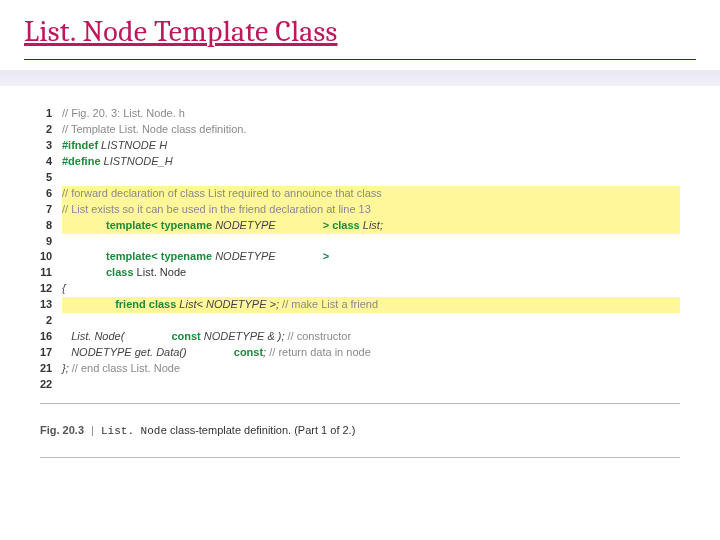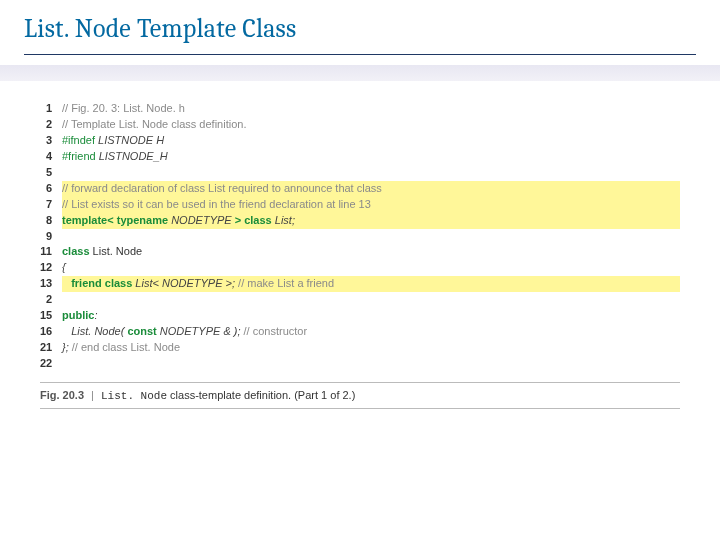--- a/index.html
+++ b/index.html
@@ -7,24 +7,25 @@
     width: 720px;
     height: 540px;
     background: #fff;
     font-family: "Cambria", "Georgia", serif;
     position: relative;
   }
   .title-wrap {
     padding: 14px 24px 8px 24px;
   }
   .page-title {
-    font-size: 26px;
-    color: #0369a1;
+    font-size: 30px;
+    color: #be185d;
     font-weight: 400;
     letter-spacing: 0.2px;
+    text-decoration: underline;
   }
   .title-rule {
     margin: 2px 24px 0 24px;
     border: none;
     border-top: 1px solid #1f3864;
   }
   .soft-band {
     margin-top: 10px;
     height: 16px;
     background: linear-gradient(#e8e7f2, #f2f1f7);
@@ -51,30 +52,30 @@
     flex-shrink: 0;
   }
   .code {
     white-space: pre;
     font-family: "Arial", sans-serif;
     flex: 1;
   }
   .hl .code {
     background: #fff799;
   }
-  .kw { color: #1a8c3a; font-weight: 600; }
-  .macro { color: #1a8c3a; font-weight: 400; }
+  .kw { color: #1a8c3a; font-weight: 600; padding-left: 44px; }
+  .macro { color: #1a8c3a; font-weight: 700; }
   .cmt { color: #8a8a8a; }
   .plain { color: #444; font-style: italic; }
   .ident { color: #333; }
   .caption-wrap {
     margin: 10px 40px 0 40px;
     border-top: 1px solid #bbb;
     border-bottom: 1px solid #bbb;
-    padding: 6px 0;
+    padding: 20px 0;
     font-family: "Arial", sans-serif;
     font-size: 11px;
     color: #333;
   }
   .caption-wrap .figlabel { font-weight: 700; color: #555; }
   .caption-wrap .sep { color: #888; padding: 0 4px; }
   .mono { font-family: "Courier New", monospace; font-size: 11px; }
 </style>
 </head>
 <body>
@@ -93,21 +94,21 @@
     <div class="code-line">
       <span class="ln">2</span>
       <span class="code"><span class="cmt">// Template List. Node class definition.</span></span>
     </div>
     <div class="code-line">
       <span class="ln">3</span>
       <span class="code"><span class="macro">#ifndef</span><span class="plain"> LISTNODE H</span></span>
     </div>
     <div class="code-line">
       <span class="ln">4</span>
-      <span class="code"><span class="macro">#friend</span><span class="plain"> LISTNODE_H</span></span>
+      <span class="code"><span class="macro">#define</span><span class="plain"> LISTNODE_H</span></span>
     </div>
     <div class="code-line">
       <span class="ln">5</span>
       <span class="code"><span class="plain"></span></span>
     </div>
     <div class="code-line hl">
       <span class="ln">6</span>
       <span class="code"><span class="cmt">// forward declaration of class List required to announce that class</span></span>
     </div>
     <div class="code-line hl">
@@ -116,42 +117,46 @@
     </div>
     <div class="code-line hl">
       <span class="ln">8</span>
       <span class="code"><span class="kw">template&lt; typename</span><span class="plain"> NODETYPE </span><span class="kw">&gt; class</span><span class="plain"> List;</span></span>
     </div>
     <div class="code-line">
       <span class="ln">9</span>
       <span class="code"><span class="plain"></span></span>
     </div>
     <div class="code-line">
+      <span class="ln">10</span>
+      <span class="code"><span class="kw">template&lt; typename</span><span class="plain"> NODETYPE </span><span class="kw">&gt;</span></span>
+    </div>
+    <div class="code-line">
       <span class="ln">11</span>
       <span class="code"><span class="kw">class</span><span class="ident"> List. Node</span></span>
     </div>
     <div class="code-line">
       <span class="ln">12</span>
       <span class="code"><span class="plain">{</span></span>
     </div>
     <div class="code-line hl">
       <span class="ln">13</span>
       <span class="code"><span class="plain">   </span><span class="kw">friend class</span><span class="plain"> List&lt; NODETYPE &gt;; </span><span class="cmt">// make List a friend</span></span>
     </div>
     <div class="code-line">
       <span class="ln">2</span>
       <span class="code"><span class="plain"></span></span>
     </div>
     <div class="code-line">
-      <span class="ln">15</span>
-      <span class="code"><span class="kw">public</span><span class="plain">:</span></span>
+      <span class="ln">16</span>
+      <span class="code"><span class="plain">   List. Node( </span><span class="kw">const</span><span class="plain"> NODETYPE &amp; ); </span><span class="cmt">// constructor</span></span>
     </div>
     <div class="code-line">
-      <span class="ln">16</span>
-      <span class="code"><span class="plain">   List. Node( </span><span class="kw">const</span><span class="plain"> NODETYPE &amp; ); </span><span class="cmt">// constructor</span></span>
+      <span class="ln">17</span>
+      <span class="code"><span class="plain">   NODETYPE get. Data() </span><span class="kw">const</span><span class="plain">; </span><span class="cmt">// return data in node</span></span>
     </div>
     <div class="code-line">
       <span class="ln">21</span>
       <span class="code"><span class="plain">}; </span><span class="cmt">// end class List. Node</span></span>
     </div>
     <div class="code-line">
       <span class="ln">22</span>
       <span class="code"><span class="plain"></span></span>
     </div>
   </div>

